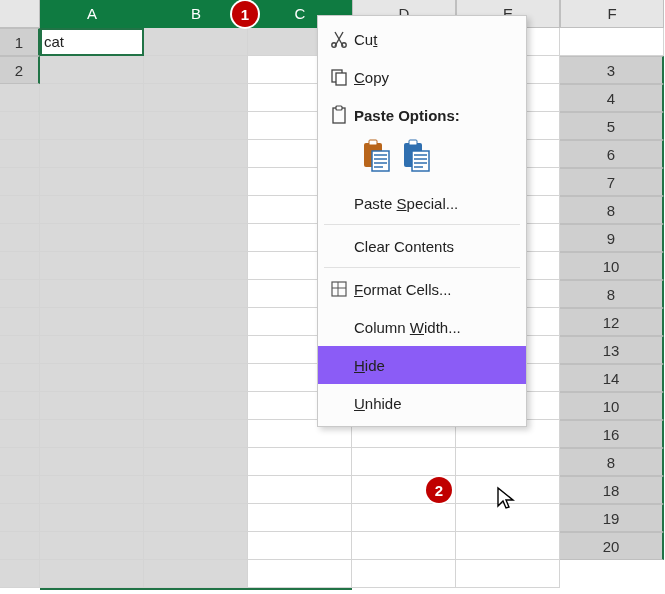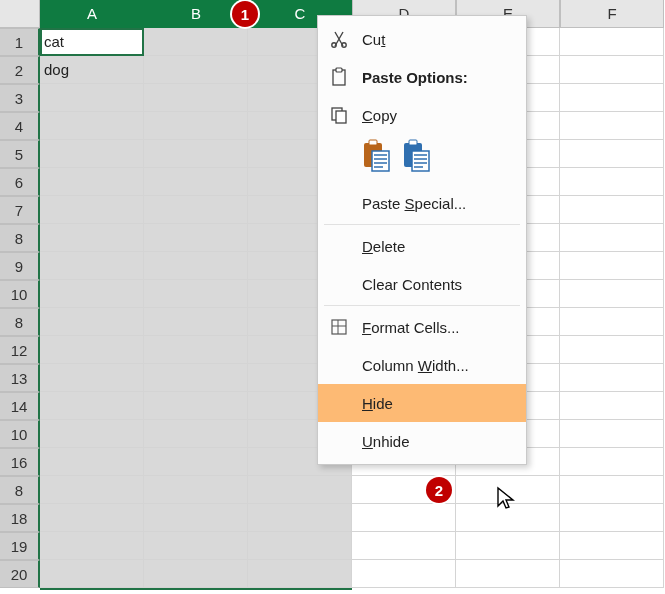--- a/index.html
+++ b/index.html
@@ -102,24 +102,24 @@
     border: 1px solid #c9c9c9;
     box-shadow: 3px 3px 6px rgba(0,0,0,0.18);
     z-index: 20;
     padding: 4px 0;
   }
   .mi {
     display: flex;
     align-items: center;
     height: 38px;
     padding: 0 14px 0 8px;
-    gap: 10px;
+    gap: 2px;
     cursor: default;
   }
-  .mi.hover { background: #fdba74; }
+  .mi.hover { background: #8b5cf6; }
   .mi .ico { width: 26px; display:flex; align-items:center; justify-content:center; }
   .mi .lbl { flex: 1; }
   .mi .lbl b { font-weight: 600; }
   .mnem { text-decoration: underline; }
   .paste-row {
     display: flex;
     gap: 10px;
     padding: 4px 8px 10px 44px;
     height: 50px;
     align-items: center;
@@ -144,21 +144,20 @@
     <div class="colhdr">E</div>
     <div class="colhdr">F</div>
     <div class="rowhdr sel">1</div>
     <div class="cell selcol active">cat</div>
     <div class="cell selcol"></div>
     <div class="cell selcol"></div>
     <div class="cell"></div>
     <div class="cell"></div>
     <div class="cell"></div>
     <div class="rowhdr sel">2</div>
-    <div class="cell selcol">dog</div>
     <div class="cell selcol"></div>
     <div class="cell selcol"></div>
     <div class="cell"></div>
     <div class="cell"></div>
     <div class="cell"></div>
     <div class="rowhdr sel">3</div>
     <div class="cell selcol"></div>
     <div class="cell selcol"></div>
     <div class="cell selcol"></div>
     <div class="cell"></div>
@@ -294,35 +293,35 @@
       <svg width="18" height="18" viewBox="0 0 18 18">
           <path d="M5 2 L13 16 M13 2 L5 16" stroke="#444" stroke-width="1.4" fill="none"></path>
           <circle cx="4" cy="15" r="2.2" fill="none" stroke="#444" stroke-width="1.4"></circle>
           <circle cx="14" cy="15" r="2.2" fill="none" stroke="#444" stroke-width="1.4"></circle>
         </svg>
     </span>
     <span class="lbl"><span id="cut-lbl">Cu<span class="mnem">t</span></span></span>
   </div>
   <div class="mi">
     <span class="ico">
+      <svg width="18" height="18" viewBox="0 0 18 18">
+          <rect x="2" y="2" width="10" height="12" fill="none" stroke="#444" stroke-width="1.3"></rect>
+          <rect x="6" y="5" width="10" height="12" fill="#fff" stroke="#444" stroke-width="1.3"></rect>
+        </svg>
+    </span>
+    <span class="lbl"><span id="copy-lbl"><span class="mnem">C</span>opy</span></span>
+  </div>
+  <div class="mi">
+    <span class="ico">
       <svg width="18" height="20" viewBox="0 0 18 20">
           <rect x="3" y="3" width="12" height="15" fill="none" stroke="#444" stroke-width="1.3"></rect>
           <rect x="6" y="1" width="6" height="4" rx="1" fill="#fff" stroke="#444" stroke-width="1.2"></rect>
         </svg>
     </span>
     <span class="lbl"><b>Paste Options:</b></span>
-  </div>
-  <div class="mi">
-    <span class="ico">
-      <svg width="18" height="18" viewBox="0 0 18 18">
-          <rect x="2" y="2" width="10" height="12" fill="none" stroke="#444" stroke-width="1.3"></rect>
-          <rect x="6" y="5" width="10" height="12" fill="#fff" stroke="#444" stroke-width="1.3"></rect>
-        </svg>
-    </span>
-    <span class="lbl"><span id="copy-lbl"><span class="mnem">C</span>opy</span></span>
   </div>
   <div class="paste-row">
     <span>
       <svg width="30" height="34" viewBox="0 0 30 34">
           <rect x="2" y="4" width="18" height="24" rx="2" fill="#b8651b"></rect>
           <rect x="7" y="1" width="8" height="5" rx="1" fill="#fff" stroke="#b8651b"></rect>
           <rect x="10" y="12" width="17" height="20" fill="#fff" stroke="#2f6fb0" stroke-width="1.5"></rect>
           <path d="M12 16h13M12 20h13M12 24h13M12 28h9" stroke="#2f6fb0" stroke-width="1.5"></path>
         </svg>
     </span>
@@ -335,24 +334,20 @@
         </svg>
     </span>
   </div>
   <div class="mi">
     <span class="ico"></span>
     <span class="lbl"><span id="pastesp-lbl">Paste <span class="mnem">S</span>pecial...</span></span>
   </div>
   <div class="sep"></div>
   <div class="mi">
     <span class="ico"></span>
-    <span class="lbl"><span id="delete-lbl"><span class="mnem">D</span>elete</span></span>
-  </div>
-  <div class="mi">
-    <span class="ico"></span>
     <span class="lbl"><span id="clear-lbl">Clear Contents</span></span>
   </div>
   <div class="sep"></div>
   <div class="mi">
     <span class="ico">
       <svg width="18" height="18" viewBox="0 0 18 18">
           <rect x="2" y="2" width="14" height="14" fill="none" stroke="#555" stroke-width="1.2"></rect>
           <path d="M2 8h14M8 2v14" stroke="#555" stroke-width="1"></path>
         </svg>
     </span>

